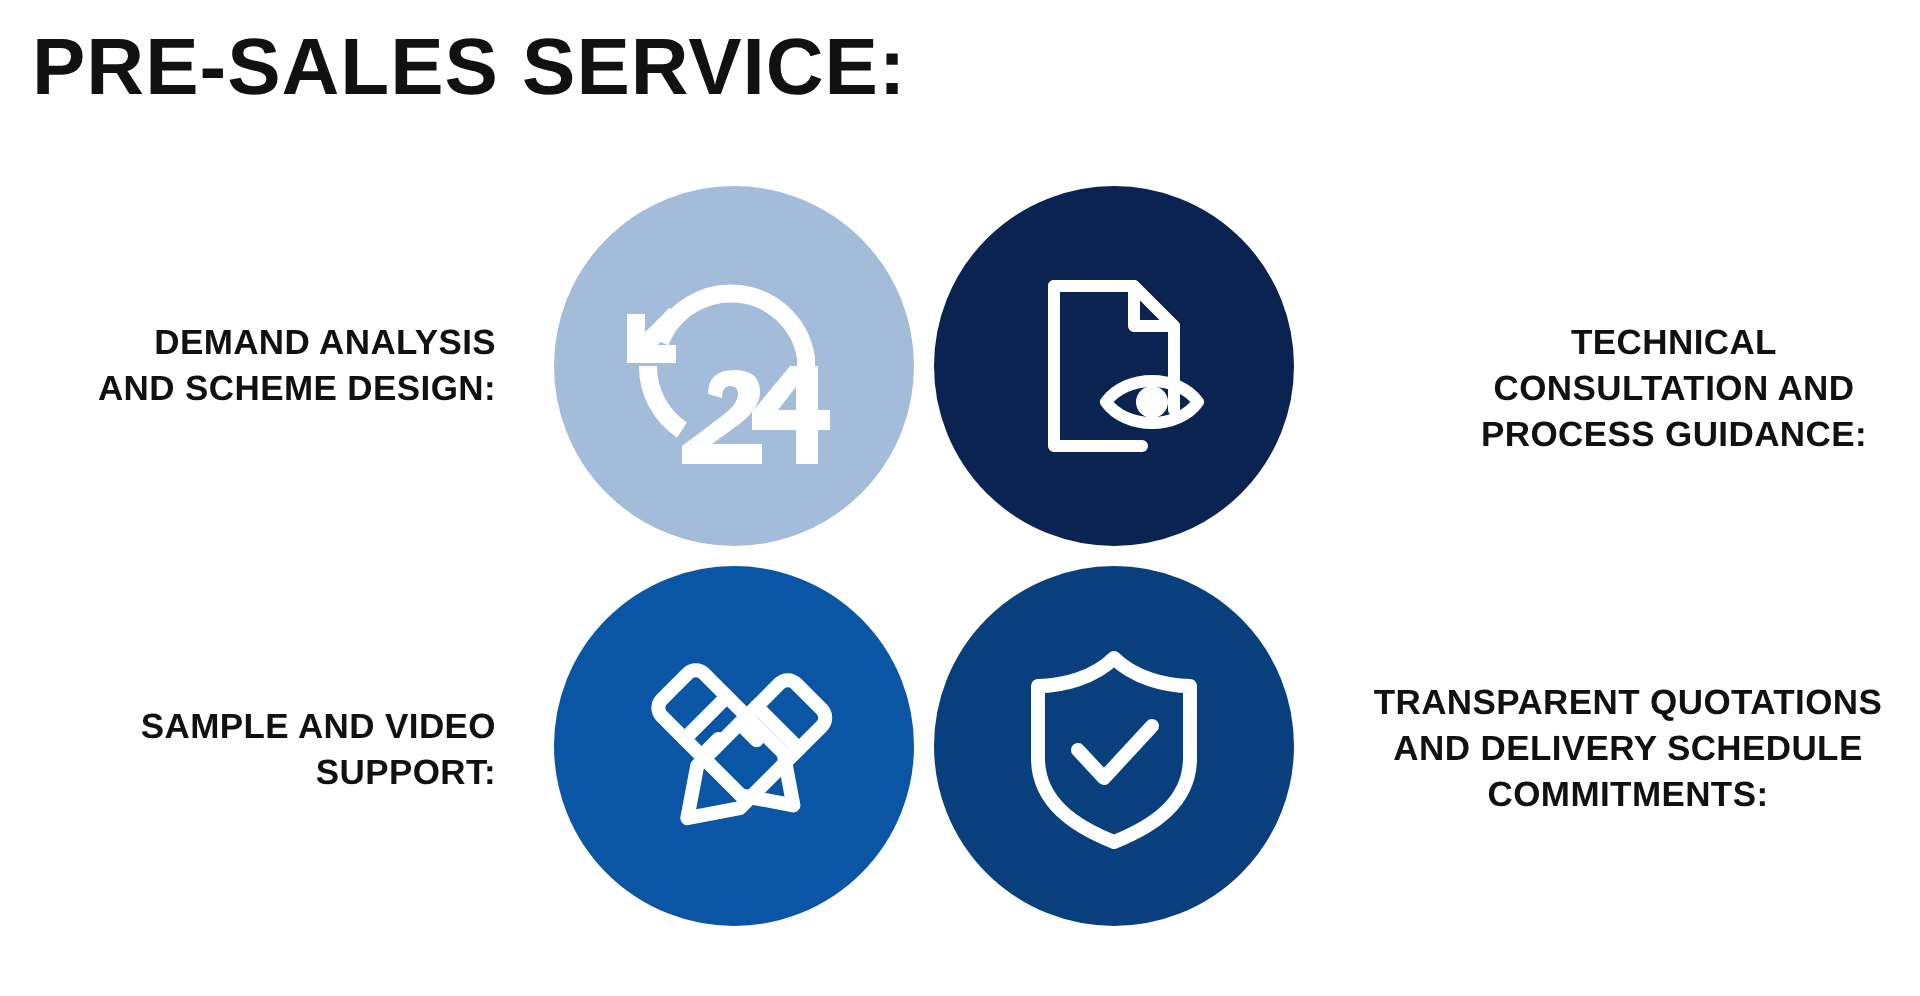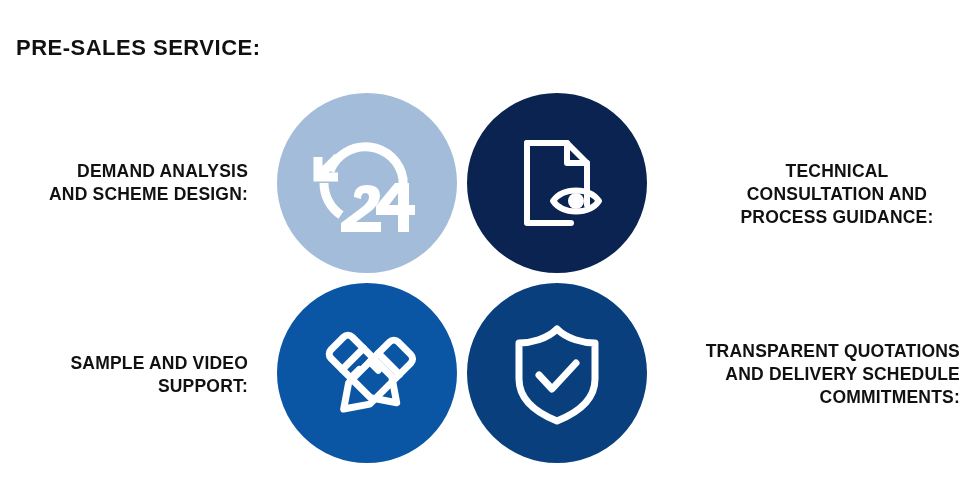--- a/index.html
+++ b/index.html
@@ -18,22 +18,22 @@
     position: relative;
     width: 960px;
     height: 498px;
     background: #ffffff;
   }
 
   
   #title {
     position: absolute;
     left: 16px;
-    top: 26px;
-    font-size: 22px;
+    top: 12px;
+    font-size: 40px;
     font-weight: bold;
     letter-spacing: 0.5px;
     color: #111111;
     white-space: nowrap;
     line-height: 44px;
   }
 
   
   #cluster {
     position: absolute;
@@ -94,21 +94,21 @@
   }
   #label-bottom-left {
     right: 712px;
     top: 352px;
     text-align: right;
     width: 260px;
   }
   #label-bottom-right {
     left: 668px;
     top: 340px;
-    text-align: right;
+    text-align: center;
     width: 292px;
   }
 </style>
 </head>
 <body>
 
 <div id="page">
 
   <div id="title">PRE-SALES SERVICE:</div>
 

